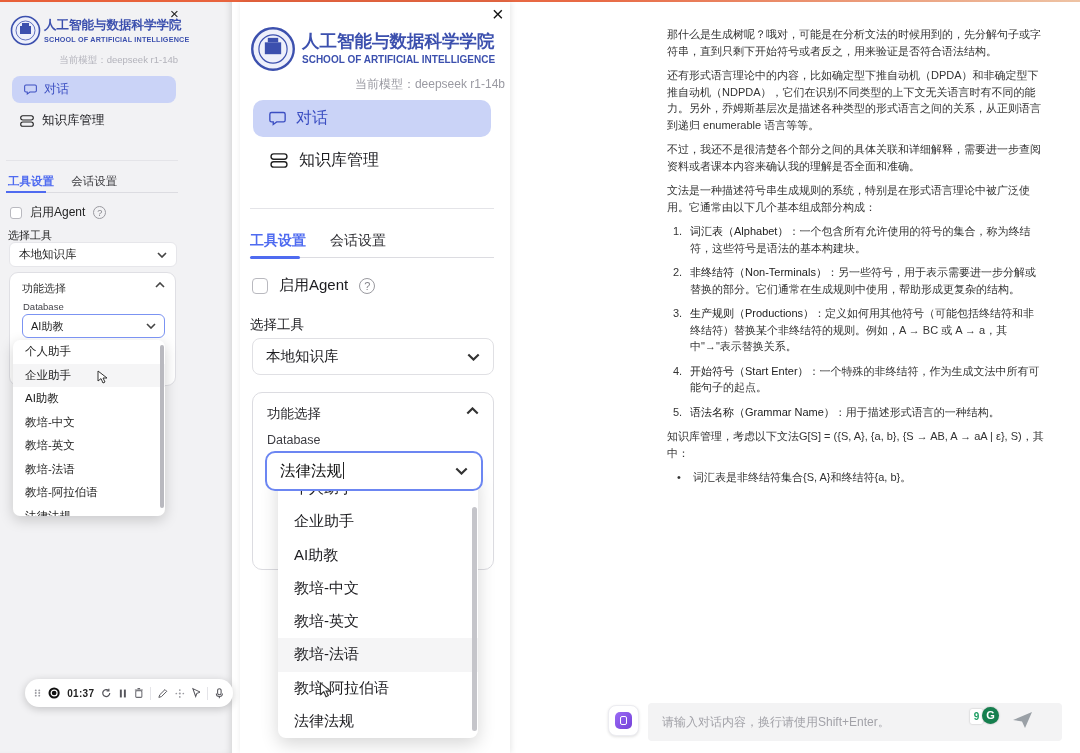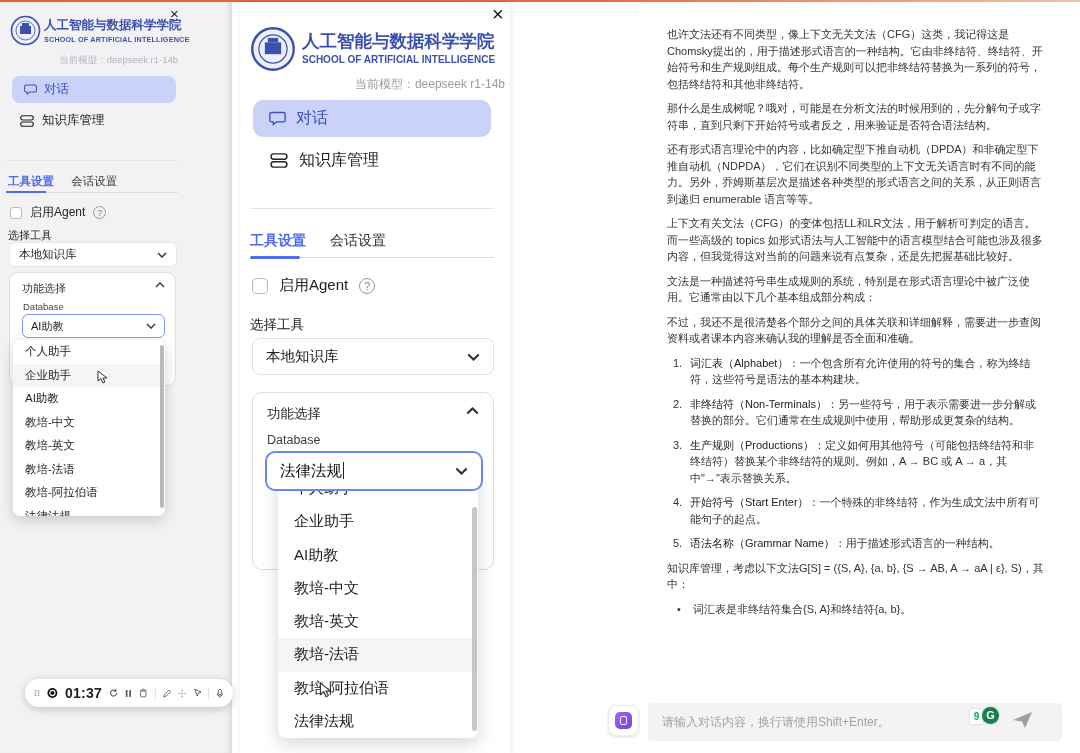--- a/index.html
+++ b/index.html
@@ -40,21 +40,21 @@
     display:flex;align-items:center;justify-content:space-between;padding:0 8px;font-size:11px;color:#222;z-index:6;}
   #left .opt-wrap{position:absolute;left:13px;top:338px;width:152px;height:176px;background:#fff;border-radius:7px;
     box-shadow:0 4px 14px rgba(0,0,0,.18);overflow:hidden;z-index:5;}
   #left .opt{height:23.5px;display:flex;align-items:center;padding:0 12px;font-size:11.5px;color:#222;}
   #left .scrollbar{position:absolute;right:2px;top:5px;width:4px;height:163px;background:#b9b9bf;border-radius:2px;z-index:7;}
   .opt-hover{background:#f5f5f6;}
 
   
   #recorder{position:absolute;left:25px;top:677px;width:208px;height:28px;background:#fff;border-radius:14px;
     box-shadow:0 2px 8px rgba(0,0,0,.2);display:flex;align-items:center;gap:7px;padding:0 9px;overflow:hidden;}
-  #recorder .rtime{font-size:14px;font-weight:bold;color:#222;letter-spacing:.3px;}
+  #recorder .rtime{font-size:10px;font-weight:bold;color:#222;letter-spacing:.3px;}
   #recorder .rdiv{width:1px;height:13px;background:#e4e4e8;flex:none;}
 
   
   #mid{position:absolute;left:240px;top:2px;width:270px;height:751px;background:#fff;
     box-shadow:1px 0 6px rgba(0,0,0,.10);}
   #mid .close{position:absolute;left:252px;top:2px;font-size:20px;color:#111;line-height:1;}
   #mid .logo{position:absolute;left:10px;top:24px;}
   #mid .brand-title{position:absolute;left:62px;top:27px;font-size:17.5px;font-weight:bold;color:#3c50ae;white-space:nowrap;}
   #mid .brand-sub{position:absolute;left:62px;top:52px;font-size:10px;font-weight:bold;color:#3c50ae;white-space:nowrap;}
   #mid .model{position:absolute;left:60px;top:74px;width:205px;text-align:right;font-size:12px;color:#9a9aa2;}
@@ -383,26 +383,24 @@
     <div class="scrollbar" style="position:absolute;left:232px;top:505px;"></div>
 
     <svg class="cursor-icon" style="left:78px;top:680px;" width="15" height="17" viewBox="0 0 13 15">
       <path d="M2 1 L2 11 L5 8.6 L7 13 L9 12 L7 8 L11 8 Z" fill="#fff" stroke="#333" stroke-width="1"></path>
     </svg>
   </div>
 
   <div id="doc">
     <div>
 
-    <p>也许文法还有不同类型，像上下文无关文法（CFG）这类，我记得这是Chomsky提出的，用于描述形式语言的一种结构。它由非终结符、终结符、开始符号和生产规则组成。每个生产规则可以把非终结符替换为一系列的符号，包括终结符和其他非终结符。</p>
         <p>那什么是生成树呢？哦对，可能是在分析文法的时候用到的，先分解句子或字符串，直到只剩下开始符号或者反之，用来验证是否符合语法结构。</p>
         <p>还有形式语言理论中的内容，比如确定型下推自动机（DPDA）和非确定型下推自动机（NDPDA），它们在识别不同类型的上下文无关语言时有不同的能力。另外，乔姆斯基层次是描述各种类型的形式语言之间的关系，从正则语言到递归 enumerable 语言等等。</p>
-        <p>上下文有关文法（CFG）的变体包括LL和LR文法，用于解析可判定的语言。而一些高级的 topics 如形式语法与人工智能中的语言模型结合可能也涉及很多内容，但我觉得这对当前的问题来说有点复杂，还是先把握基础比较好。</p>
+        <p>不过，我还不是很清楚各个部分之间的具体关联和详细解释，需要进一步查阅资料或者课本内容来确认我的理解是否全面和准确。</p>
         <p>文法是一种描述符号串生成规则的系统，特别是在形式语言理论中被广泛使用。它通常由以下几个基本组成部分构成：</p>
-        <p>不过，我还不是很清楚各个部分之间的具体关联和详细解释，需要进一步查阅资料或者课本内容来确认我的理解是否全面和准确。</p>
       </div>
     <div>
 
         <div class="doc-li">
           <span class="num">1.</span>
           <span class="li-body"><b>词汇表（Alphabet）</b><span>：一个包含所有允许使用的符号的集合，称为终结符，这些符号是语法的基本构建块。</span></span>
         </div>
 
         <div class="doc-li">
           <span class="num">2.</span>

